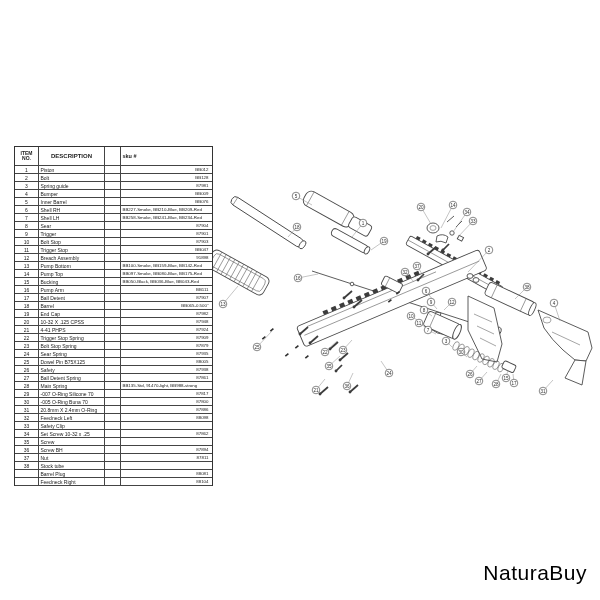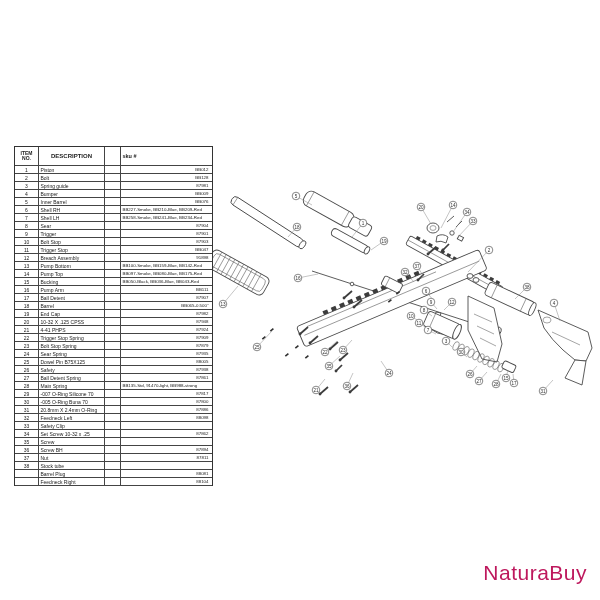--- a/index.html
+++ b/index.html
@@ -23,21 +23,21 @@
   .c-desc{width:66px;flex:none;}
   .c-qty{width:16px;flex:none;}
   .c-sku{width:89px;flex:none;text-align:right;font-size:4.4px;}
   .c-sku.long{text-align:left;}
   .thead{font-weight:bold;}
   .thead .trow{min-height:18px;}
   .thead .c-no{font-size:5px;line-height:5.5px;display:flex;flex-direction:column;
                justify-content:center;}
   .thead .c-desc{font-size:6px;display:flex;align-items:center;justify-content:center;}
   .thead .c-sku{font-size:5.5px;text-align:left;display:flex;align-items:center;}
-  #watermark{position:absolute;right:13px;bottom:15px;font-size:21px;color:#be185d;
+  #watermark{position:absolute;right:13px;bottom:15px;font-size:21px;color:#000000;
              letter-spacing:0.5px;font-family:"Liberation Sans",sans-serif;}
 </style>
 </head>
 <body>
 
 <div id="stage">
 
   <svg id="diagram" width="600" height="600" viewBox="0 0 600 600">
 
     <g transform="translate(232,199) rotate(33)">

